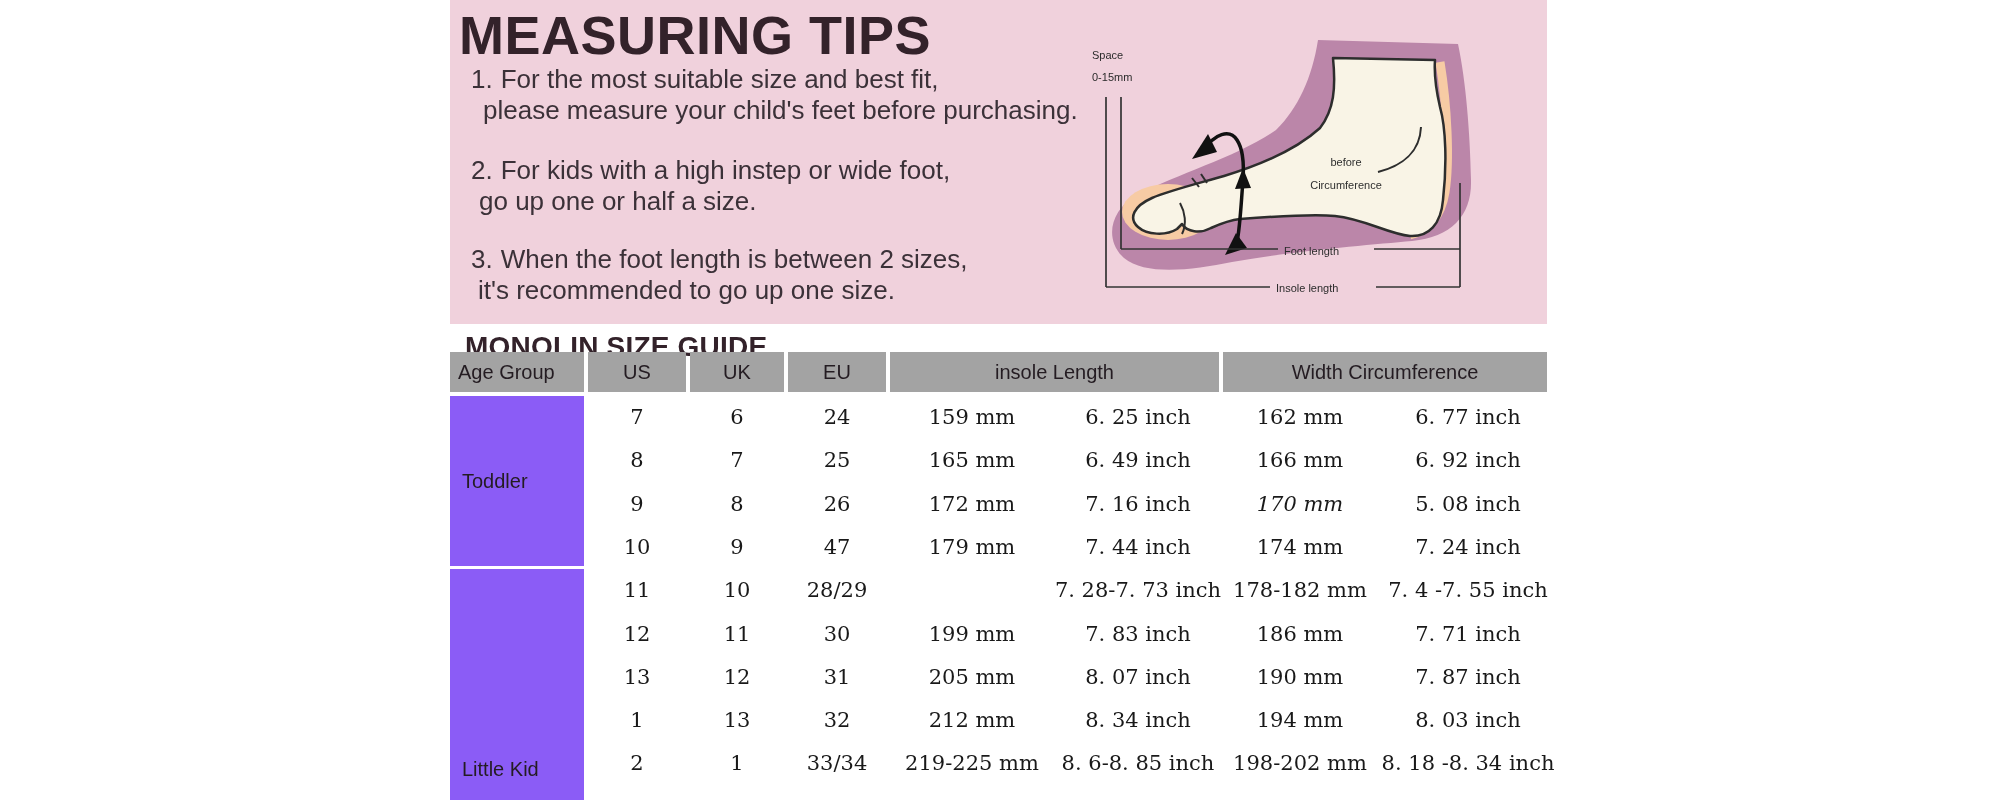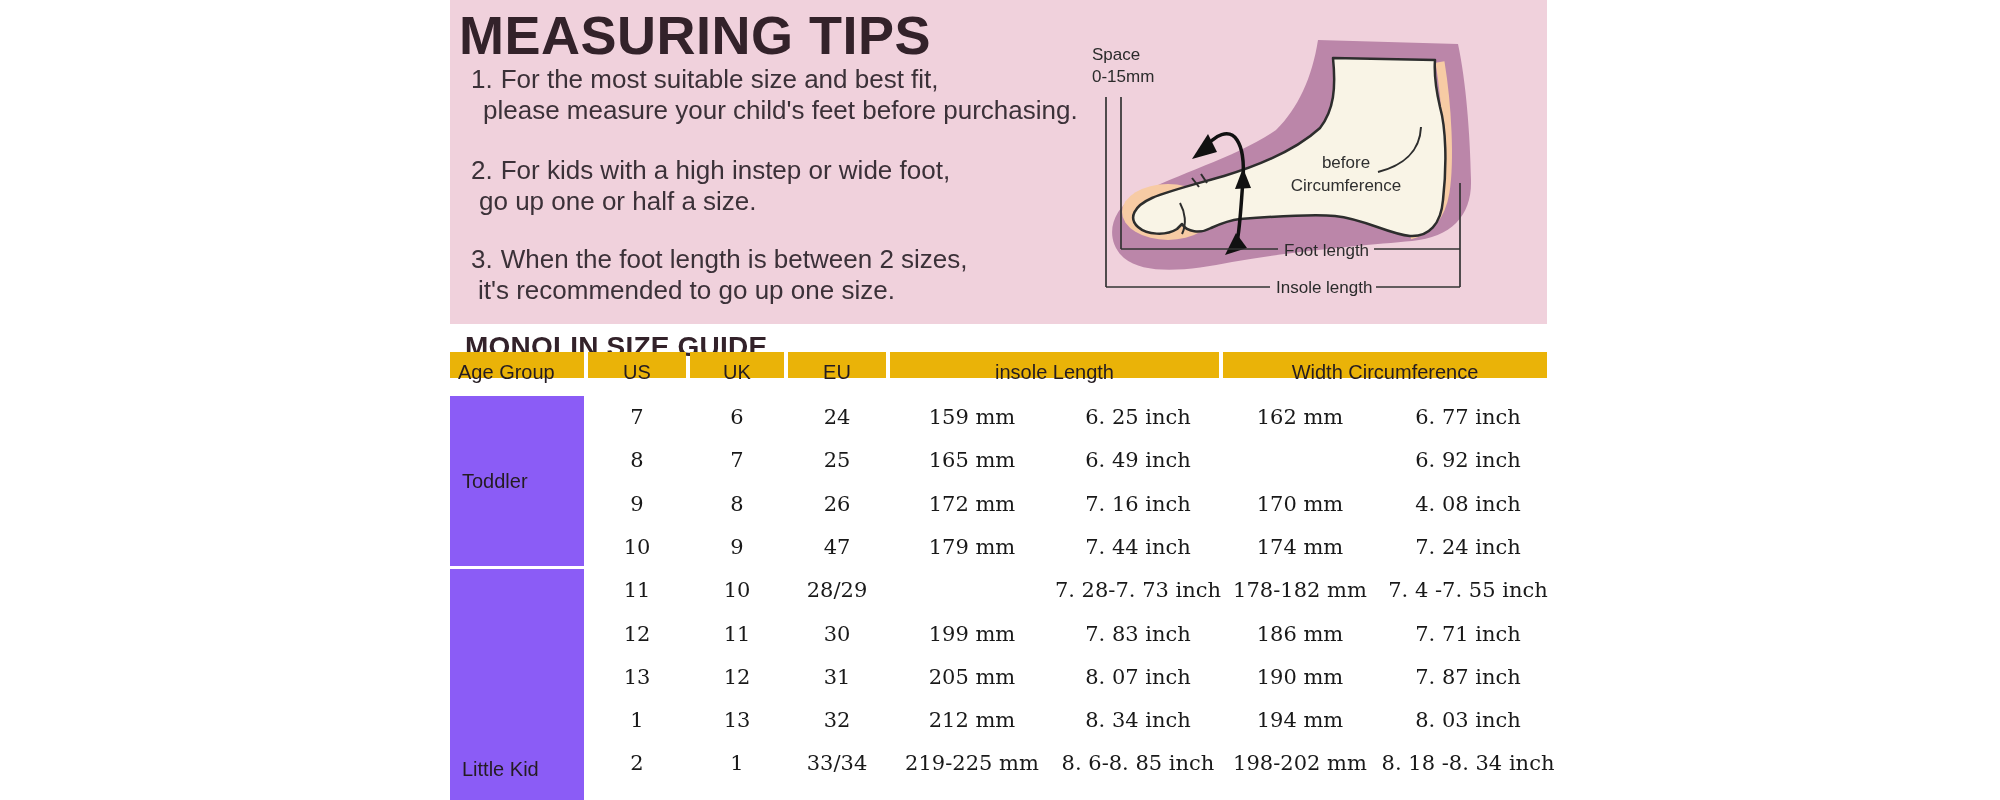--- a/index.html
+++ b/index.html
@@ -12,31 +12,31 @@
               color:#33222a;letter-spacing:0.5px;}
   .tip-line{position:absolute;margin:0;font-size:26px;color:#3b3138;white-space:nowrap;}
   .tip-num{margin-right:8px;}
   .t1a{left:21px;top:64px;}  .t1b{left:33px;top:95px;}
   .t2a{left:21px;top:155px;} .t2b{left:29px;top:186px;}
   .t3a{left:21px;top:244px;} .t3b{left:28px;top:275px;}
 
   
   .diagram{position:absolute;left:630px;top:10px;width:430px;height:305px;}
   .diagram svg{position:absolute;left:0;top:0;}
-  .dlabel{position:absolute;font-size:17px;color:#2b2b2b;white-space:nowrap;line-height:22px;}
+  .dlabel{position:absolute;font-size:11px;color:#2b2b2b;white-space:nowrap;line-height:22px;}
   .space-label{left:12px;top:34px;}
   .width-label{left:180px;top:141px;width:172px;text-align:center;line-height:23px;color:#2f2f2f;}
   .footlen-label{left:204px;top:230px;}
   .insolelen-label{left:196px;top:267px;}
 
   
   .guide-title{position:absolute;left:452px;top:318px;margin:13px;font-size:28px;font-weight:bold;
                color:#33222a;letter-spacing:0.2px;}
   .tbl{position:absolute;left:450px;top:352px;width:1097px;height:448px;}
-  .hcell{position:absolute;top:0;height:26px;background:#eab308;font-size:20px;color:#241c22;
+  .hcell{position:absolute;top:0;height:40px;background:#a3a3a3;font-size:20px;color:#241c22;
          line-height:40px;text-align:center;}
   .hc-age{left:0;width:134px;text-align:left;padding-left:8px;box-sizing:border-box;}
   .hc-us{left:138px;width:98px;}
   .hc-uk{left:240px;width:94px;}
   .hc-eu{left:338px;width:98px;}
   .hc-insole{left:440px;width:329px;}
   .hc-width{left:773px;width:324px;}
   .gcell{position:absolute;left:0;width:134px;background:#8b5cf6;font-size:20px;color:#241c22;
          display:flex;align-items:center;box-sizing:border-box;padding-left:12px;}
   .g-toddler{top:44px;height:170px;}
@@ -156,30 +156,31 @@
           <span class="tcell" style="left: 588px;">6. 25 inch</span>
           <span class="tcell" style="left: 750px;">162 mm</span>
           <span class="tcell" style="left: 918px;">6. 77 inch</span>
         </div>
         <div class="trow" style="top: 87.3px;">
           <span class="tcell" style="left: 87px;">8</span>
           <span class="tcell" style="left: 187px;">7</span>
           <span class="tcell" style="left: 287px;">25</span>
           <span class="tcell" style="left: 422px;">165 mm</span>
           <span class="tcell" style="left: 588px;">6. 49 inch</span>
+          <span class="tcell" style="left: 750px;">166 mm</span>
           <span class="tcell" style="left: 918px;">6. 92 inch</span>
         </div>
         <div class="trow" style="top: 130.6px;">
           <span class="tcell" style="left: 87px;">9</span>
           <span class="tcell" style="left: 187px;">8</span>
           <span class="tcell" style="left: 287px;">26</span>
           <span class="tcell" style="left: 422px;">172 mm</span>
           <span class="tcell" style="left: 588px;">7. 16 inch</span>
-          <span class="tcell" style="left: 750px;">170 mm</span>
-          <span class="tcell" style="left: 918px;">4. 08 inch</span>
+          <span class="tcell" style="left: 750px; font-style: italic;">170 mm</span>
+          <span class="tcell" style="left: 918px;">5. 08 inch</span>
         </div>
         <div class="trow" style="top: 173.9px;">
           <span class="tcell" style="left: 87px;">10</span>
           <span class="tcell" style="left: 187px;">9</span>
           <span class="tcell" style="left: 287px;">47</span>
           <span class="tcell" style="left: 422px;">179 mm</span>
           <span class="tcell" style="left: 588px;">7. 44 inch</span>
           <span class="tcell" style="left: 750px;">174 mm</span>
           <span class="tcell" style="left: 918px;">7. 24 inch</span>
         </div>

